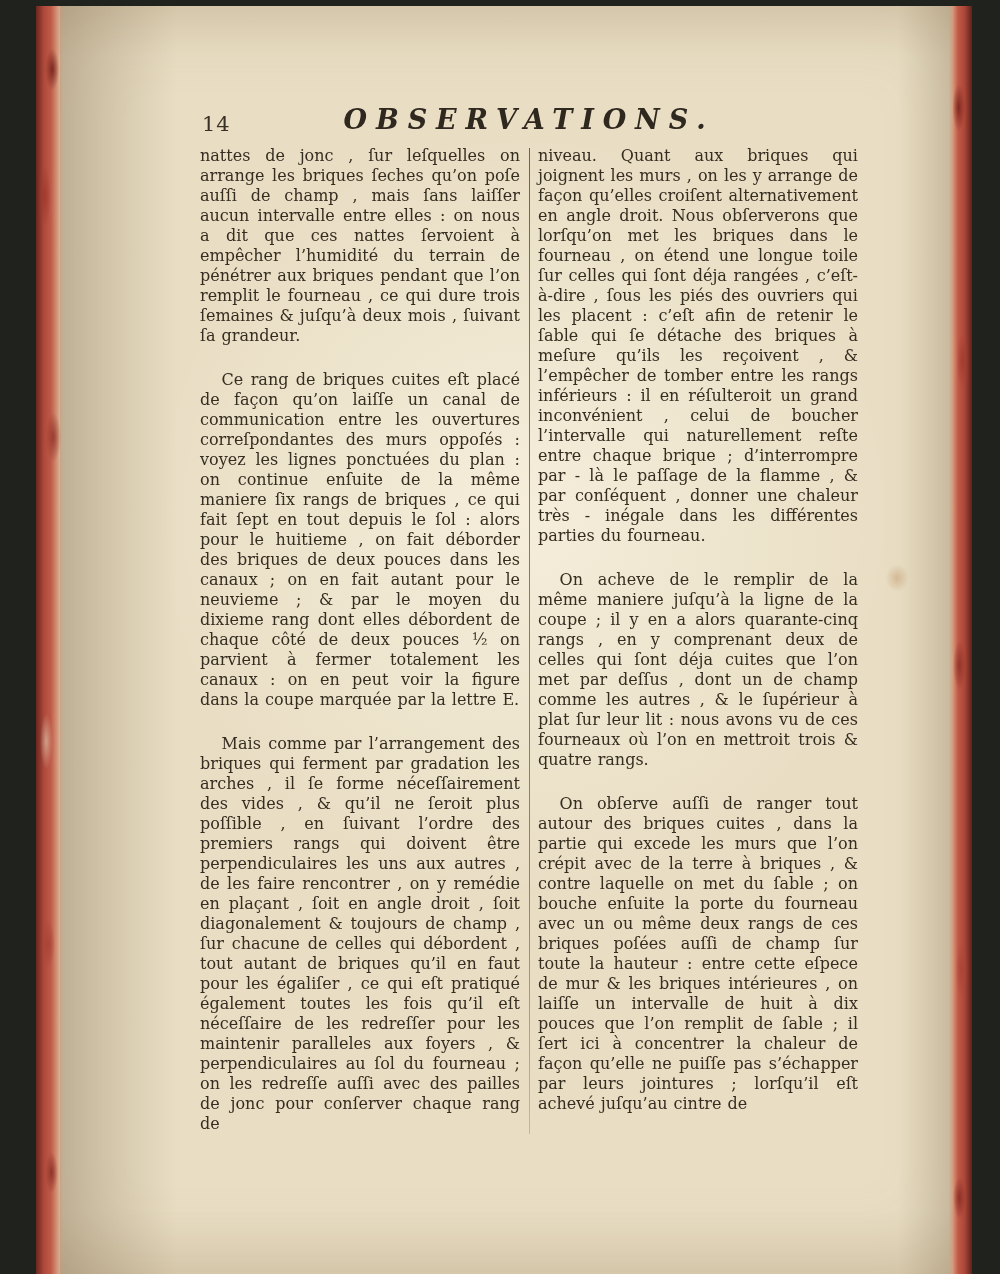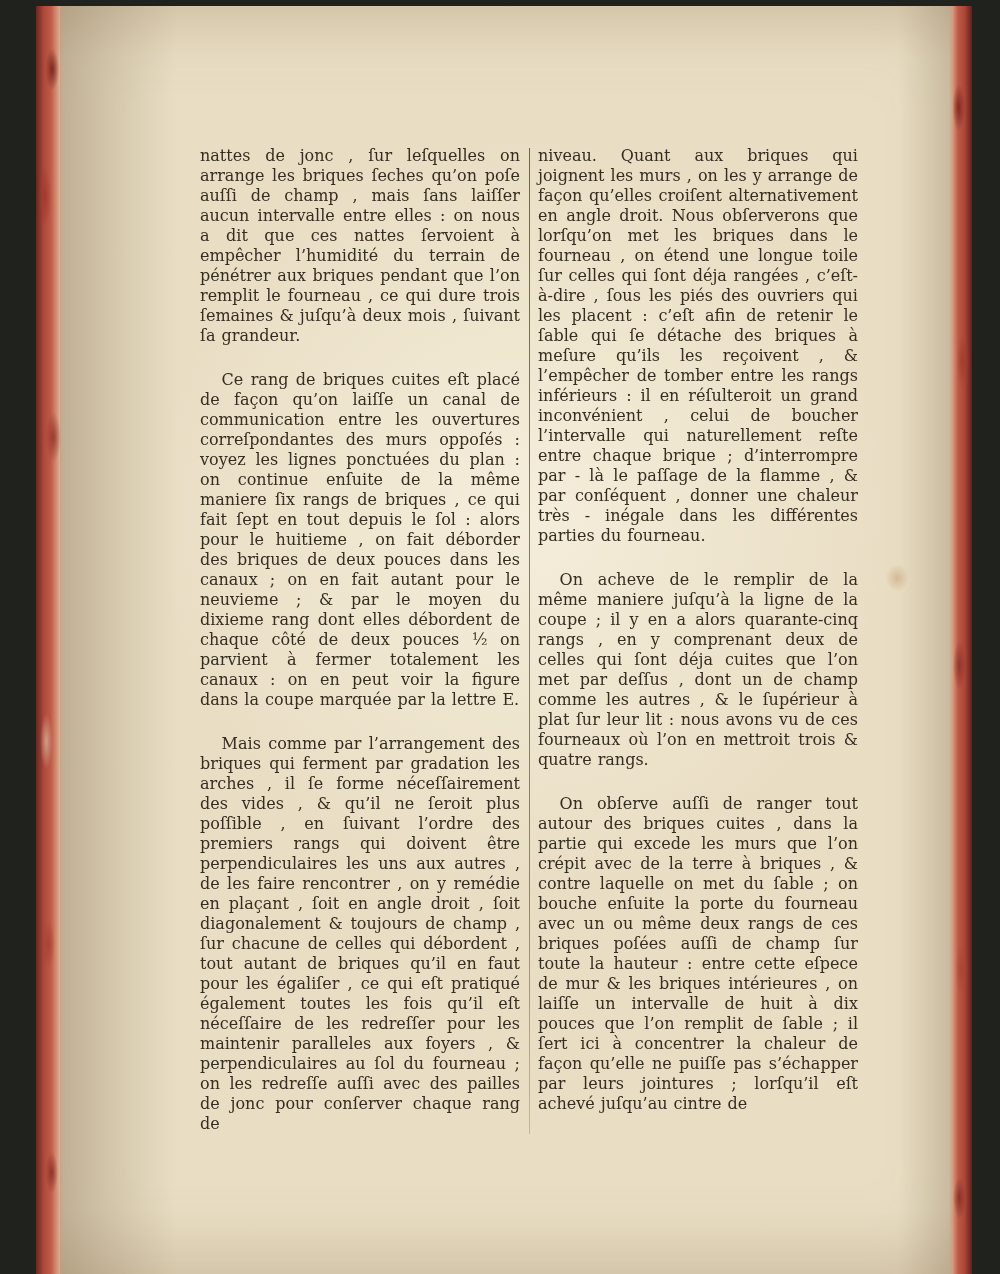--- a/index.html
+++ b/index.html
@@ -146,20 +146,24 @@
 </head>
 <body>
 
 <div class="page">
   <div class="binding-shadow"></div>
   <div class="fore-shadow"></div>
   <div class="edge left"></div>
   <div class="edge right"></div>
   <div class="stain"></div>
 
+  <div class="header">
+    <span class="pagenum">14</span>
+    <span class="running-title">OBSERVATIONS.</span>
+  </div>
 
   <div class="columns">
     <div class="col left-col">
       <p>nattes de jonc , ſur leſquelles on arrange les briques ſeches qu’on poſe auſſi de champ , mais ſans laiſſer aucun intervalle entre elles : on nous a dit que ces nattes ſervoient à empêcher l’humidité du terrain de pénétrer aux briques pendant que l’on remplit le fourneau , ce qui dure trois ſemaines &amp; juſqu’à deux mois , ſuivant ſa grandeur.</p>
       <p class="indent">Ce rang de briques cuites eſt placé de façon qu’on laiſſe un canal de communication entre les ouvertures correſpondantes des murs oppoſés : voyez les lignes ponctuées du plan : on continue enſuite de la même maniere ſix rangs de briques , ce qui fait ſept en tout depuis le ſol : alors pour le huitieme , on fait déborder des briques de deux pouces dans les canaux ; on en fait autant pour le neuvieme ; &amp; par le moyen du dixieme rang dont elles débordent de chaque côté de deux pouces ½ on parvient à fermer totalement les canaux : on en peut voir la figure dans la coupe marquée par la lettre E.</p>
       <p class="indent">Mais comme par l’arrangement des briques qui ferment par gradation les arches , il ſe forme néceſſairement des vides , &amp; qu’il ne ſeroit plus poſſible , en ſuivant l’ordre des premiers rangs qui doivent être perpendiculaires les uns aux autres , de les faire rencontrer , on y remédie en plaçant , ſoit en angle droit , ſoit diagonalement &amp; toujours de champ , ſur chacune de celles qui débordent , tout autant de briques qu’il en faut pour les égaliſer , ce qui eſt pratiqué également toutes les fois qu’il eſt néceſſaire de les redreſſer pour les maintenir paralleles aux foyers , &amp; perpendiculaires au ſol du fourneau ; on les redreſſe auſſi avec des pailles de jonc pour conſerver chaque rang de</p>
     </div>
     <div class="divider"></div>
     <div class="col right-col">
       <p>niveau. Quant aux briques qui joignent les murs , on les y arrange de façon qu’elles croiſent alternativement en angle droit. Nous obſerverons que lorſqu’on met les briques dans le fourneau , on étend une longue toile ſur celles qui ſont déja rangées , c’eſt-à-dire , ſous les piés des ouvriers qui les placent : c’eſt afin de retenir le ſable qui ſe détache des briques à meſure qu’ils les reçoivent , &amp; l’empêcher de tomber entre les rangs inférieurs : il en réſulteroit un grand inconvénient , celui de boucher l’intervalle qui naturellement reſte entre chaque brique ; d’interrompre par - là le paſſage de la flamme , &amp; par conſéquent , donner une chaleur très - inégale dans les différentes parties du fourneau.</p>

